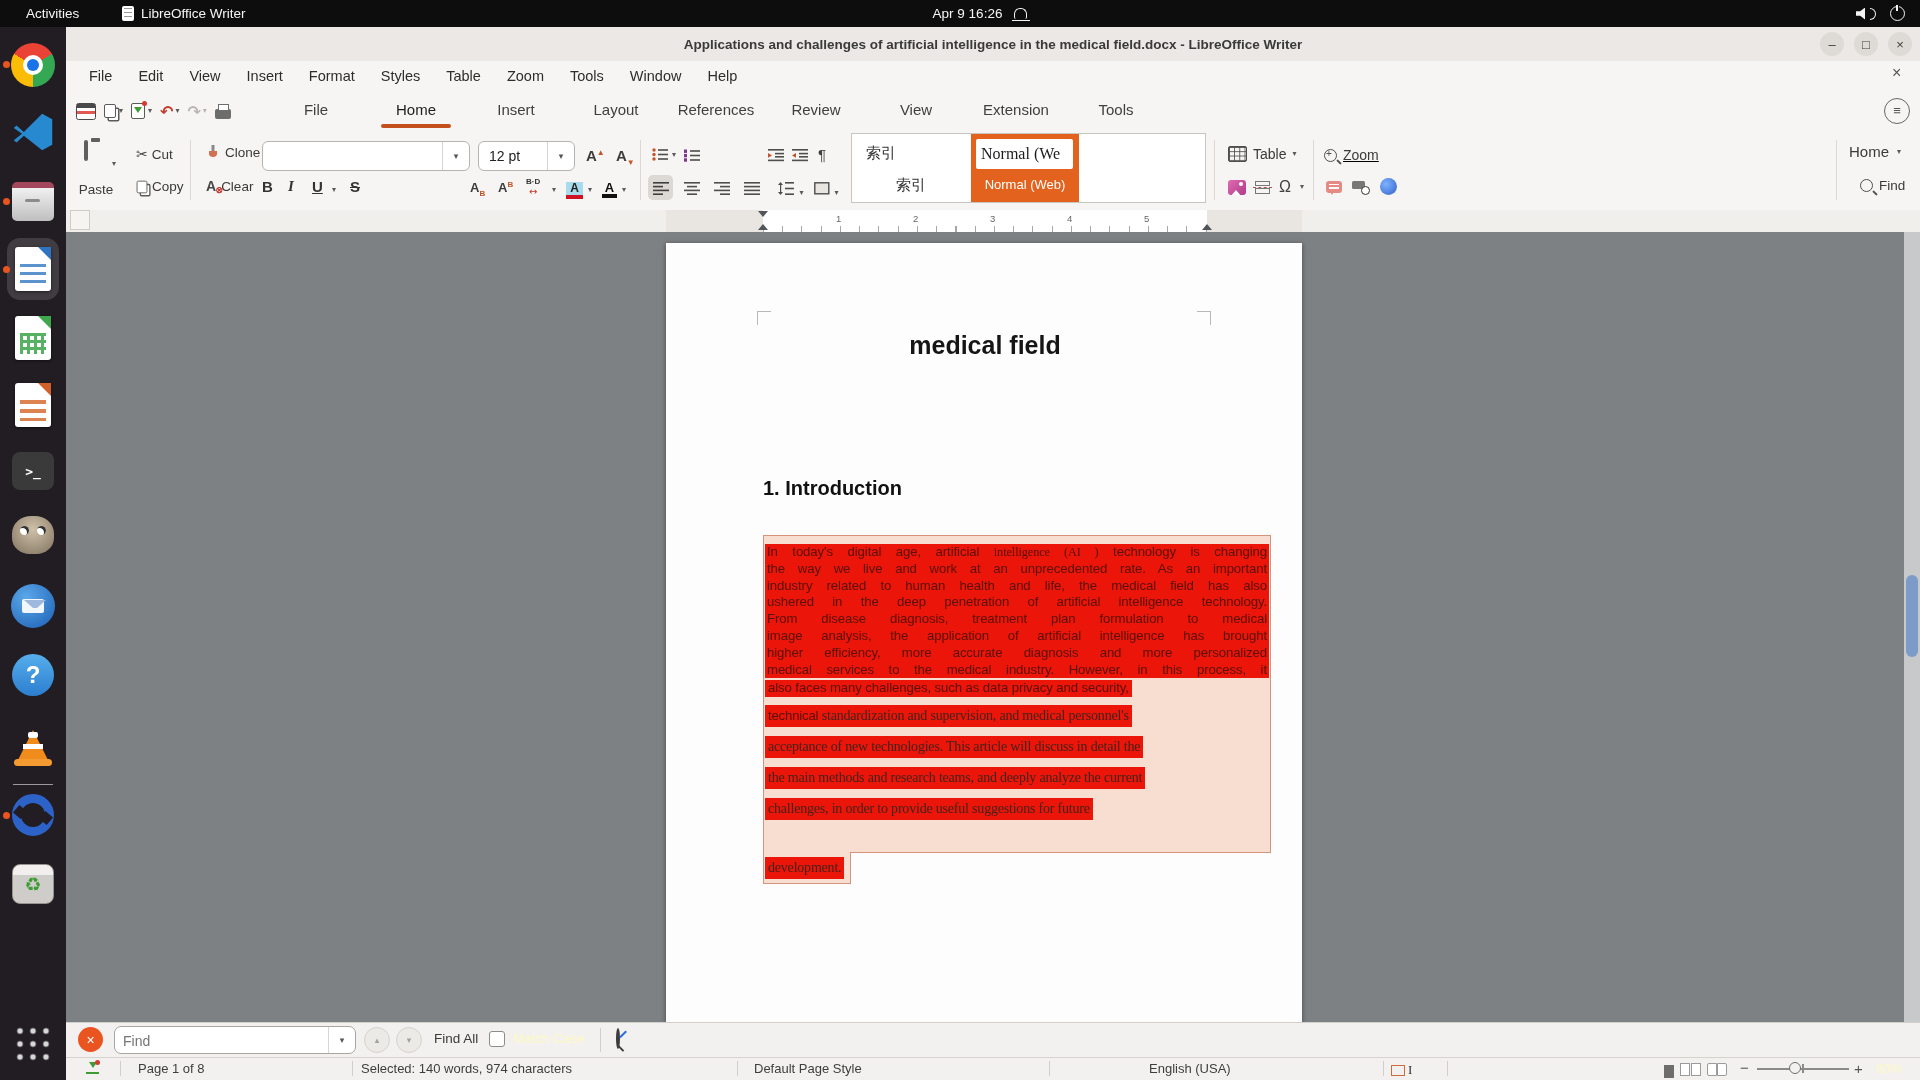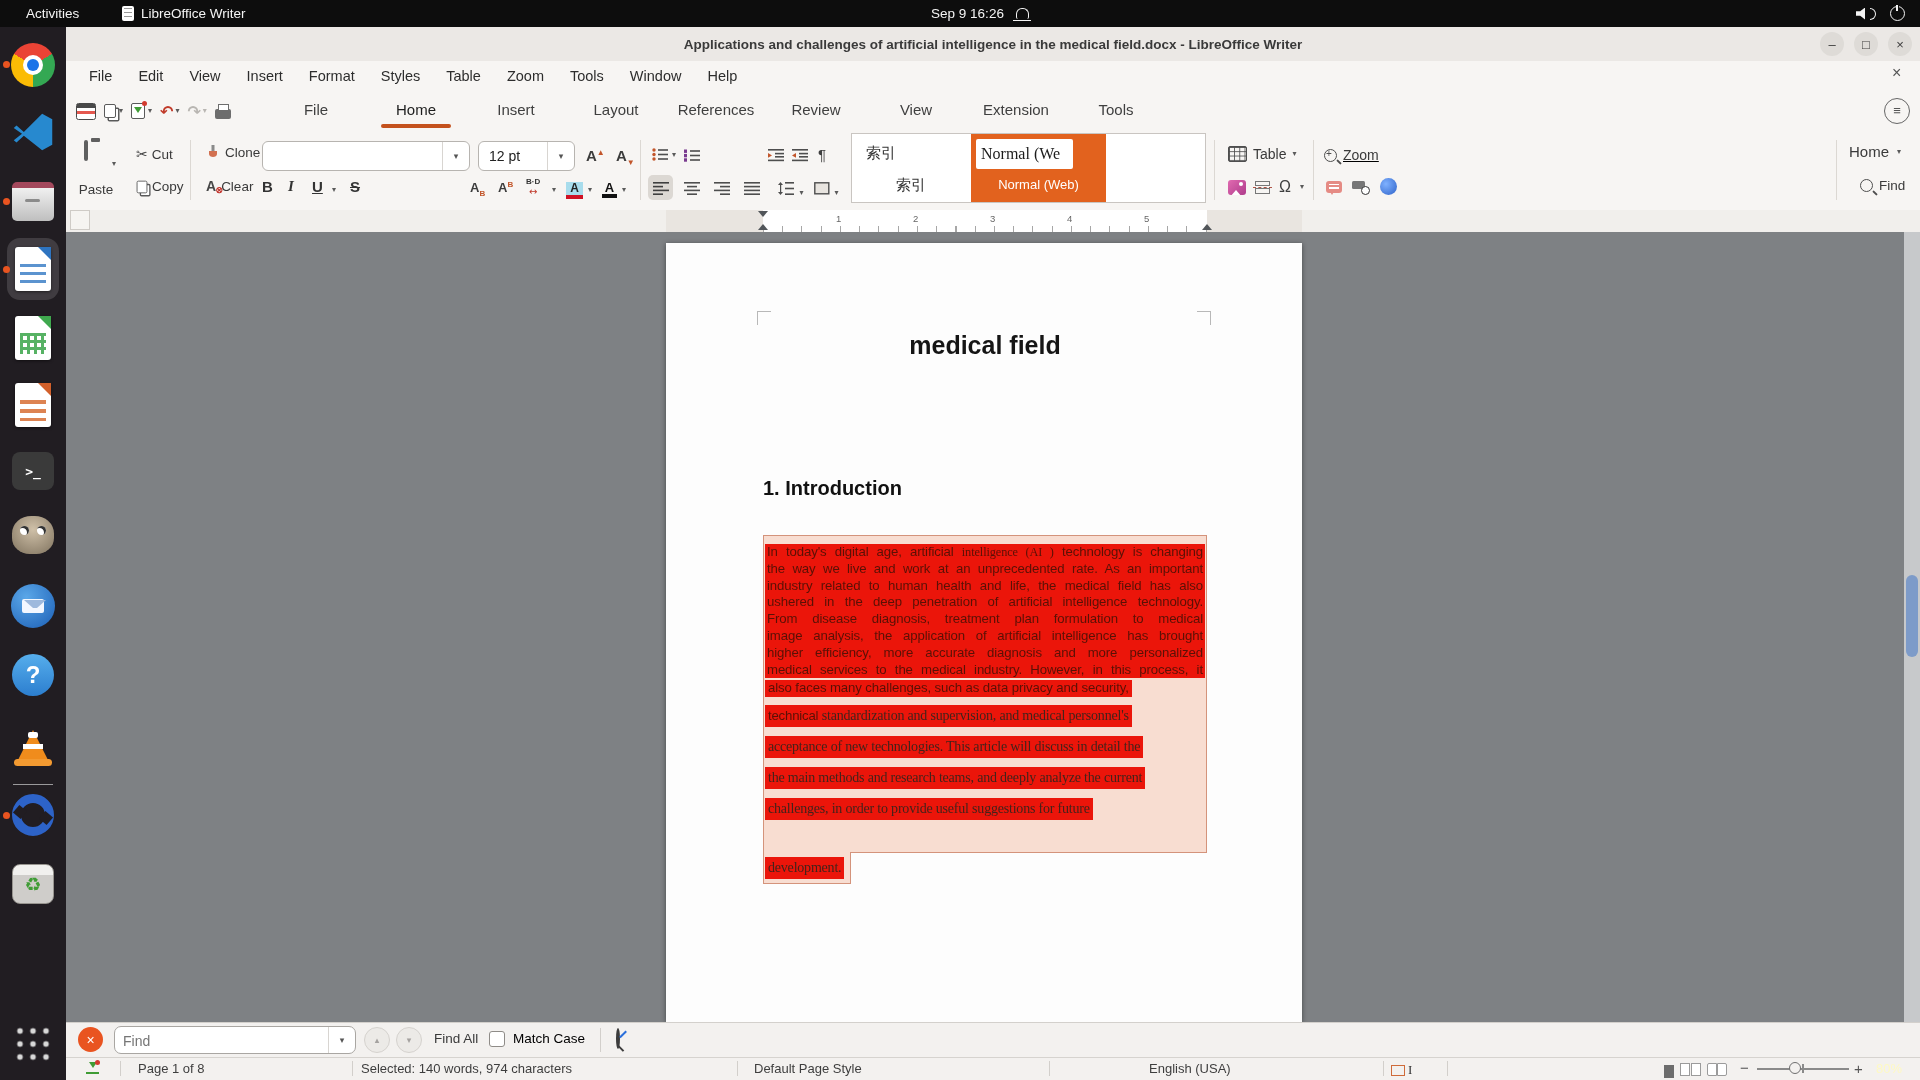--- a/index.html
+++ b/index.html
@@ -137,21 +137,21 @@
 
   <div class="a fx" id="topbar">
     <span class="a" style="left:26px;line-height:27px;">Activities</span>
     <div class="a fx" style="left:122px;height:27px;gap:7px;">
       <span class="i-doc">
           <i></i>
         </span>
       <span>LibreOffice Writer</span>
     </div>
     <div class="a fx" style="left:880px;width:200px;height:27px;justify-content:center;gap:4px;">
-      <span>Sep 9 16:26</span>
+      <span>Apr 9 16:26</span>
       <span class="i-bell"></span>
     </div>
     <div class="a fx" style="left:1856px;height:27px;gap:14px;">
       <span class="fx">
           <span class="i-vol"></span>
           <span class="i-volarc"></span>
         </span>
       <span class="i-pow"></span>
     </div>
   </div>
@@ -433,21 +433,21 @@
   <div class="a" style="left:814px;top:181px;">
     <svg width="16" height="13">
         <rect x="0.8" y="0.8" width="14" height="11" fill="#e8e4df" stroke="#4e4e4e" stroke-width="1.4"></rect>
       </svg>
     <span class="cr">▾</span>
   </div>
 
   <div class="a" style="left:851px;top:133px;width:355px;height:70px;background:#fff;border:1px solid #c9c5c1;box-sizing:border-box;">
     <span style="position:absolute;left:14px;top:10px;font-size:15px;color:#333;">索引</span>
     <span style="position:absolute;left:44px;top:42px;font-size:15px;color:#333;">索引</span>
-    <div style="position:absolute;left:119px;top:0;width:108px;height:68px;background:#e2621e;padding-left:27px;">
+    <div style="position:absolute;left:119px;top:0;width:108px;height:68px;background:#e2621e;">
       <div style="position:absolute;left:5px;top:5px;width:97px;height:30px;background:#fff;border-radius:2px;overflow:hidden;">
         <span style="font:16px 'Liberation Serif',serif;color:#1c1c1c;line-height:30px;padding-left:5px;white-space:nowrap;">Normal (We</span>
       </div>
       <div style="position:absolute;left:0;right:0;top:43px;text-align:center;color:#fff;font-size:13px;">Normal (Web)</div>
     </div>
   </div>
 
   <div class="sepv" style="left:1214px;"></div>
   <div class="a fx" style="left:1228px;top:146px;gap:6px;">
     <span class="i-table"></span>
@@ -505,21 +505,21 @@
   <div class="a" style="left:66px;top:232px;width:1838px;height:790px;background:#7e8184;"></div>
   <div class="a" style="left:666px;top:243px;width:636px;height:779px;background:#fdfdfd;box-shadow:0 1px 5px rgba(0,0,0,.45);"></div>
   <div class="cm" style="left:757px;top:311px;border-style:solid;border-color:#b8b8b8;border-width:1.5px 0 0 1.5px;"></div>
   <div class="cm" style="left:1197px;top:311px;border-style:solid;border-color:#b8b8b8;border-width:1.5px 1.5px 0 0;"></div>
 
   <div class="a" style="left:763px;top:328px;width:444px;text-align:center;font:700 25px/34px 'Liberation Sans',sans-serif;color:#151515;">
     <div>medical field</div>
   </div>
   <div class="a" style="left:763px;top:477px;font:700 20px 'Liberation Sans',sans-serif;color:#111;">1. Introduction</div>
 
-  <div class="a" style="left:763px;top:535px;width:444px;height:318px;background:#f8ddd1;border:1px solid #d4937b;box-sizing:border-box;padding:8px 1px 0 1px;">
+  <div class="a" style="left:763px;top:535px;width:508px;height:318px;background:#f8ddd1;border:1px solid #d4937b;box-sizing:border-box;padding:8px 1px 0 1px;">
     <div class="pl"><span>In today's digital age, artificial </span><span class="sg">intelligence (AI )</span><span> technology is changing</span></div>
     <div class="pl">the way we live and work at an unprecedented rate. As an important</div>
     <div class="pl">industry related to human health and life, the medical field has also</div>
     <div class="pl">ushered in the deep penetration of artificial intelligence technology.</div>
     <div class="pl">From disease diagnosis, treatment plan formulation to medical</div>
     <div class="pl">image analysis, the application of artificial intelligence has brought</div>
     <div class="pl">higher efficiency, more accurate diagnosis and more personalized</div>
     <div class="pl">medical services to the medical industry. However, in this process, it</div>
     <div><span class="pl9">also faces many challenges, such as data privacy and security,</span></div>
     <div style="margin-top:8px;">
@@ -543,21 +543,21 @@
   <div class="a" style="left:66px;top:1022px;width:1854px;height:35px;background:#f3f1ef;border-top:1px solid #d3d0cc;box-sizing:border-box;"></div>
   <div class="a" style="left:78px;top:1027px;width:25px;height:25px;border-radius:50%;background:#E95420;color:#fff;display:flex;align-items:center;justify-content:center;font-size:14px;">×</div>
   <div class="a" style="left:114px;top:1026px;width:242px;height:28px;background:#fff;border:1px solid #a9a6a2;border-radius:7px;box-sizing:border-box;">
     <input style="position: absolute; left: 6px; top: 1px; width: 200px; height: 24px; border: none; outline: none; font-size: 14px; color: rgb(51, 51, 51); background: transparent; font-family: &quot;Liberation Sans&quot;, sans-serif;" placeholder="Find">
     <span style="position:absolute;right:0;top:0;bottom:0;width:26px;border-left:1px solid #d8d5d1;display:flex;align-items:center;justify-content:center;color:#555;font-size:9px;">▾</span>
   </div>
   <div class="a" style="left:364px;top:1027px;width:26px;height:26px;border-radius:50%;background:#eceae7;border:1px solid #d5d2ce;box-sizing:border-box;display:flex;align-items:center;justify-content:center;color:#a5a2a0;font-size:9px;">▴</div>
   <div class="a" style="left:396px;top:1027px;width:26px;height:26px;border-radius:50%;background:#eceae7;border:1px solid #d5d2ce;box-sizing:border-box;display:flex;align-items:center;justify-content:center;color:#a5a2a0;font-size:9px;">▾</div>
   <div class="a" style="left:434px;top:1031px;font-size:13.5px;color:#3a3a3a;">Find All</div>
   <div class="a" style="left:489px;top:1031px;width:16px;height:16px;background:#fff;border:1px solid #8f8c88;border-radius:3px;box-sizing:border-box;"></div>
-  <div class="a" style="left:513px;top:1031px;font-size:13.5px;color:#000000;">Match Case</div>
+  <div class="a" style="left:513px;top:1031px;font-size:13.5px;color:#fef9c3;">Match Case</div>
   <div class="a" style="left:600px;top:1028px;width:1px;height:24px;background:#d2cfcb;"></div>
   <div class="a" style="left:616px;top:1030px;"><span class="i-magpen"></span></div>
 
   <div class="a" style="left:66px;top:1057px;width:1854px;height:23px;background:#f3f1ef;border-top:1px solid #d6d3cf;box-sizing:border-box;font-size:13px;color:#3e3e3e;"></div>
   <div class="a i-savestat" style="left:86px;top:1062px;">
       <span class="arr"></span>
       <span class="base"></span>
       <span class="dot2"></span>
     </div>
   <div class="ssep" style="left:120px;"></div>

